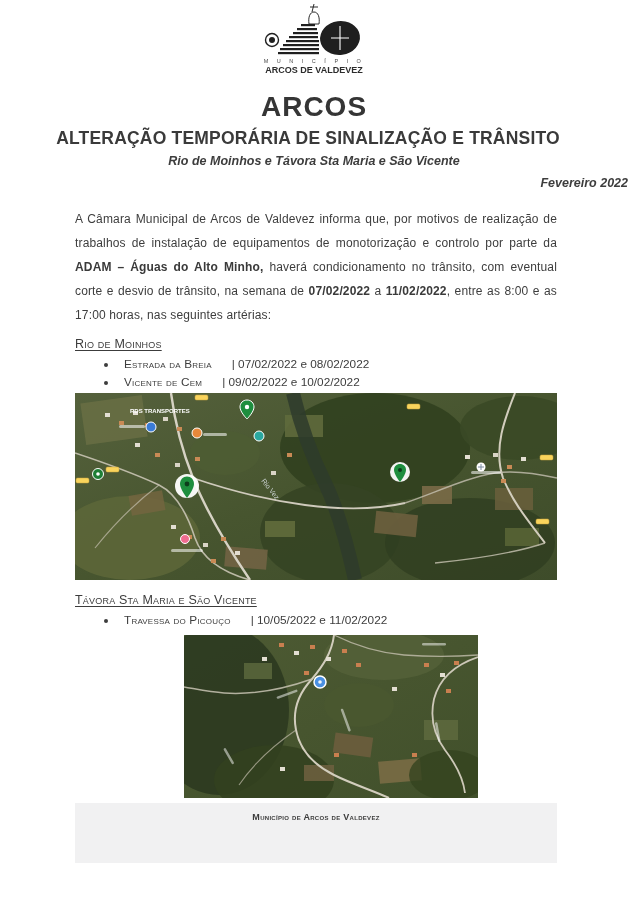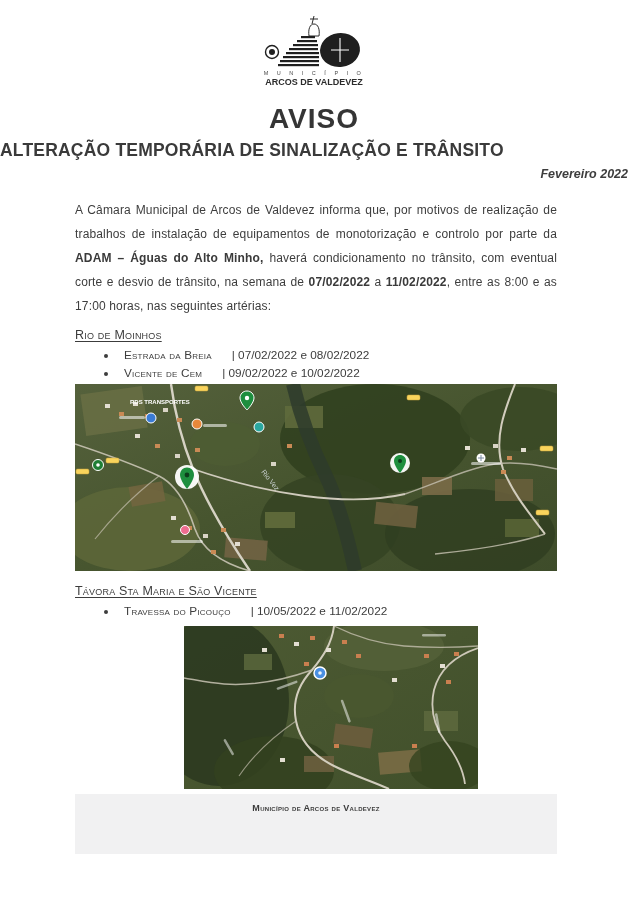--- a/index.html
+++ b/index.html
@@ -9,30 +9,30 @@
     margin:0 auto;
     background:#ffffff;
     font-family:"Liberation Sans", sans-serif;
     color:#3d3d3d;
     overflow:hidden;
     box-sizing:border-box;
   }
   .content { padding:0 71px 0 75px; }
 
   
-  .logo-block { padding-top:12px; text-align:center; }
+  .logo-block { text-align:center; }
   .logo-block svg { display:inline-block; }
 
   
   .title {
     text-align:center; font-size:28px; font-weight:bold; color:#353535;
     letter-spacing:1px; line-height:30px; margin:6px 0 0 0;
   }
   .subtitle {
-    font-size:17.5px; font-weight:bold; color:#3a3a3a;
+    text-align:center; font-size:17.5px; font-weight:bold; color:#3a3a3a;
     line-height:20px; margin:6px 12px 0 0; letter-spacing:0.2px;
   }
   .subject, .docdate {
     text-align:center; font-size:12.5px; font-weight:bold; font-style:italic;
     color:#3d3d3d; line-height:16px;
   }
   .subject { margin:5px 0 0 0; }
   .docdate { margin:6px 0 0 0;text-align:right; }
 
   
@@ -102,22 +102,23 @@
 
       <g>
         <ellipse cx="101" cy="38" rx="20" ry="17" fill="#1f1f1f" transform="rotate(-8 101 38)"></ellipse>
         <path d="M101,26 L101,50 M92,38 L110,38" stroke="#ffffff" stroke-width="1.1"></path>
       </g>
       <text x="75" y="63" text-anchor="middle" font-size="5.5" letter-spacing="3.5" fill="#4a4a4a">M U N I C Í P I O</text>
       <text x="75" y="73" text-anchor="middle" font-size="9" font-weight="bold" fill="#2c2c2c">ARCOS DE VALDEVEZ</text>
     </svg>
   </div>
 
-  <div class="title">AVISO</div>
+  <div class="title">ARCOS</div>
   <div class="subtitle">ALTERAÇÃO TEMPORÁRIA DE SINALIZAÇÃO E TRÂNSITO</div>
+  <div class="subject">Rio de Moinhos e Távora Sta Maria e São Vicente</div>
   <div class="docdate">Fevereiro 2022</div>
 
   <div class="content">
 
     <p class="intro"><span>A Câmara Municipal de Arcos de Valdevez informa que, por motivos de realização de trabalhos de instalação de equipamentos de monotorização e controlo por parte da </span><b>ADAM – Águas do Alto Minho,</b><span> haverá condicionamento no trânsito, com eventual corte e desvio de trânsito, na semana de </span><b>07/02/2022</b><span> a </span><b>11/02/2022</b><span>, entre as 8:00 e as 17:00 horas, nas seguintes artérias:</span></p>
 
     <div class="section-heading">Rio de Moinhos</div>
     <ul class="street-list">
       <li><span class="street-name">Estrada da Breia</span><span class="street-dates">| 07/02/2022 e 08/02/2022</span></li>
       <li><span class="street-name">Vicente de Cem</span><span class="street-dates">| 09/02/2022 e 10/02/2022</span></li>

